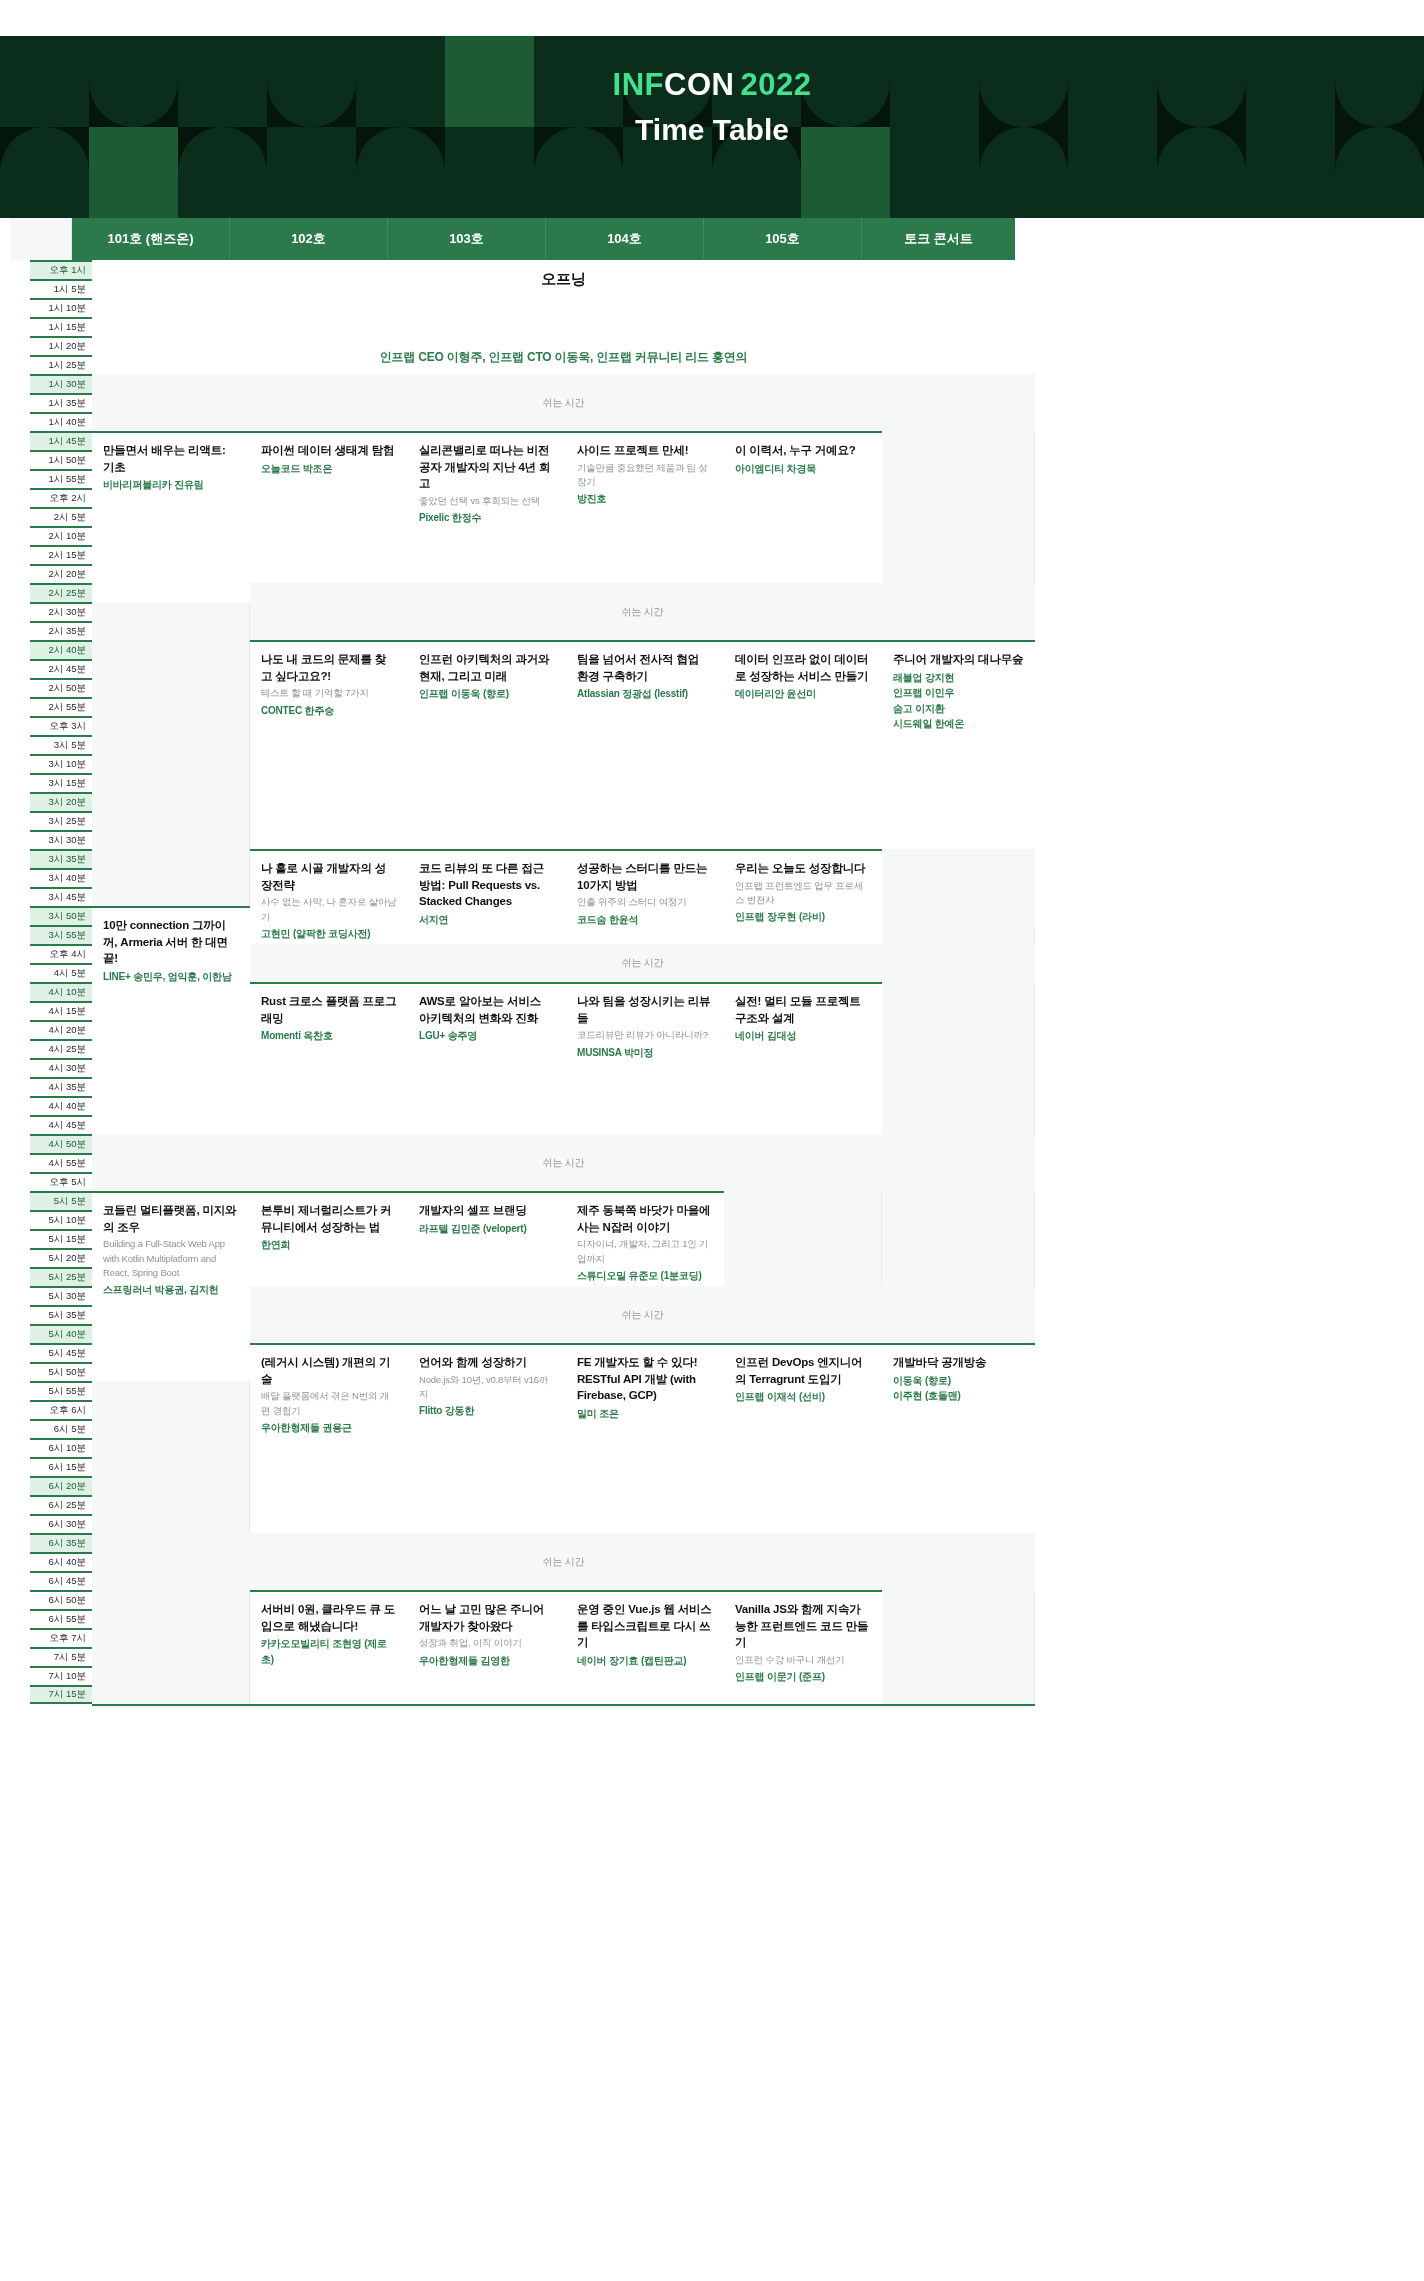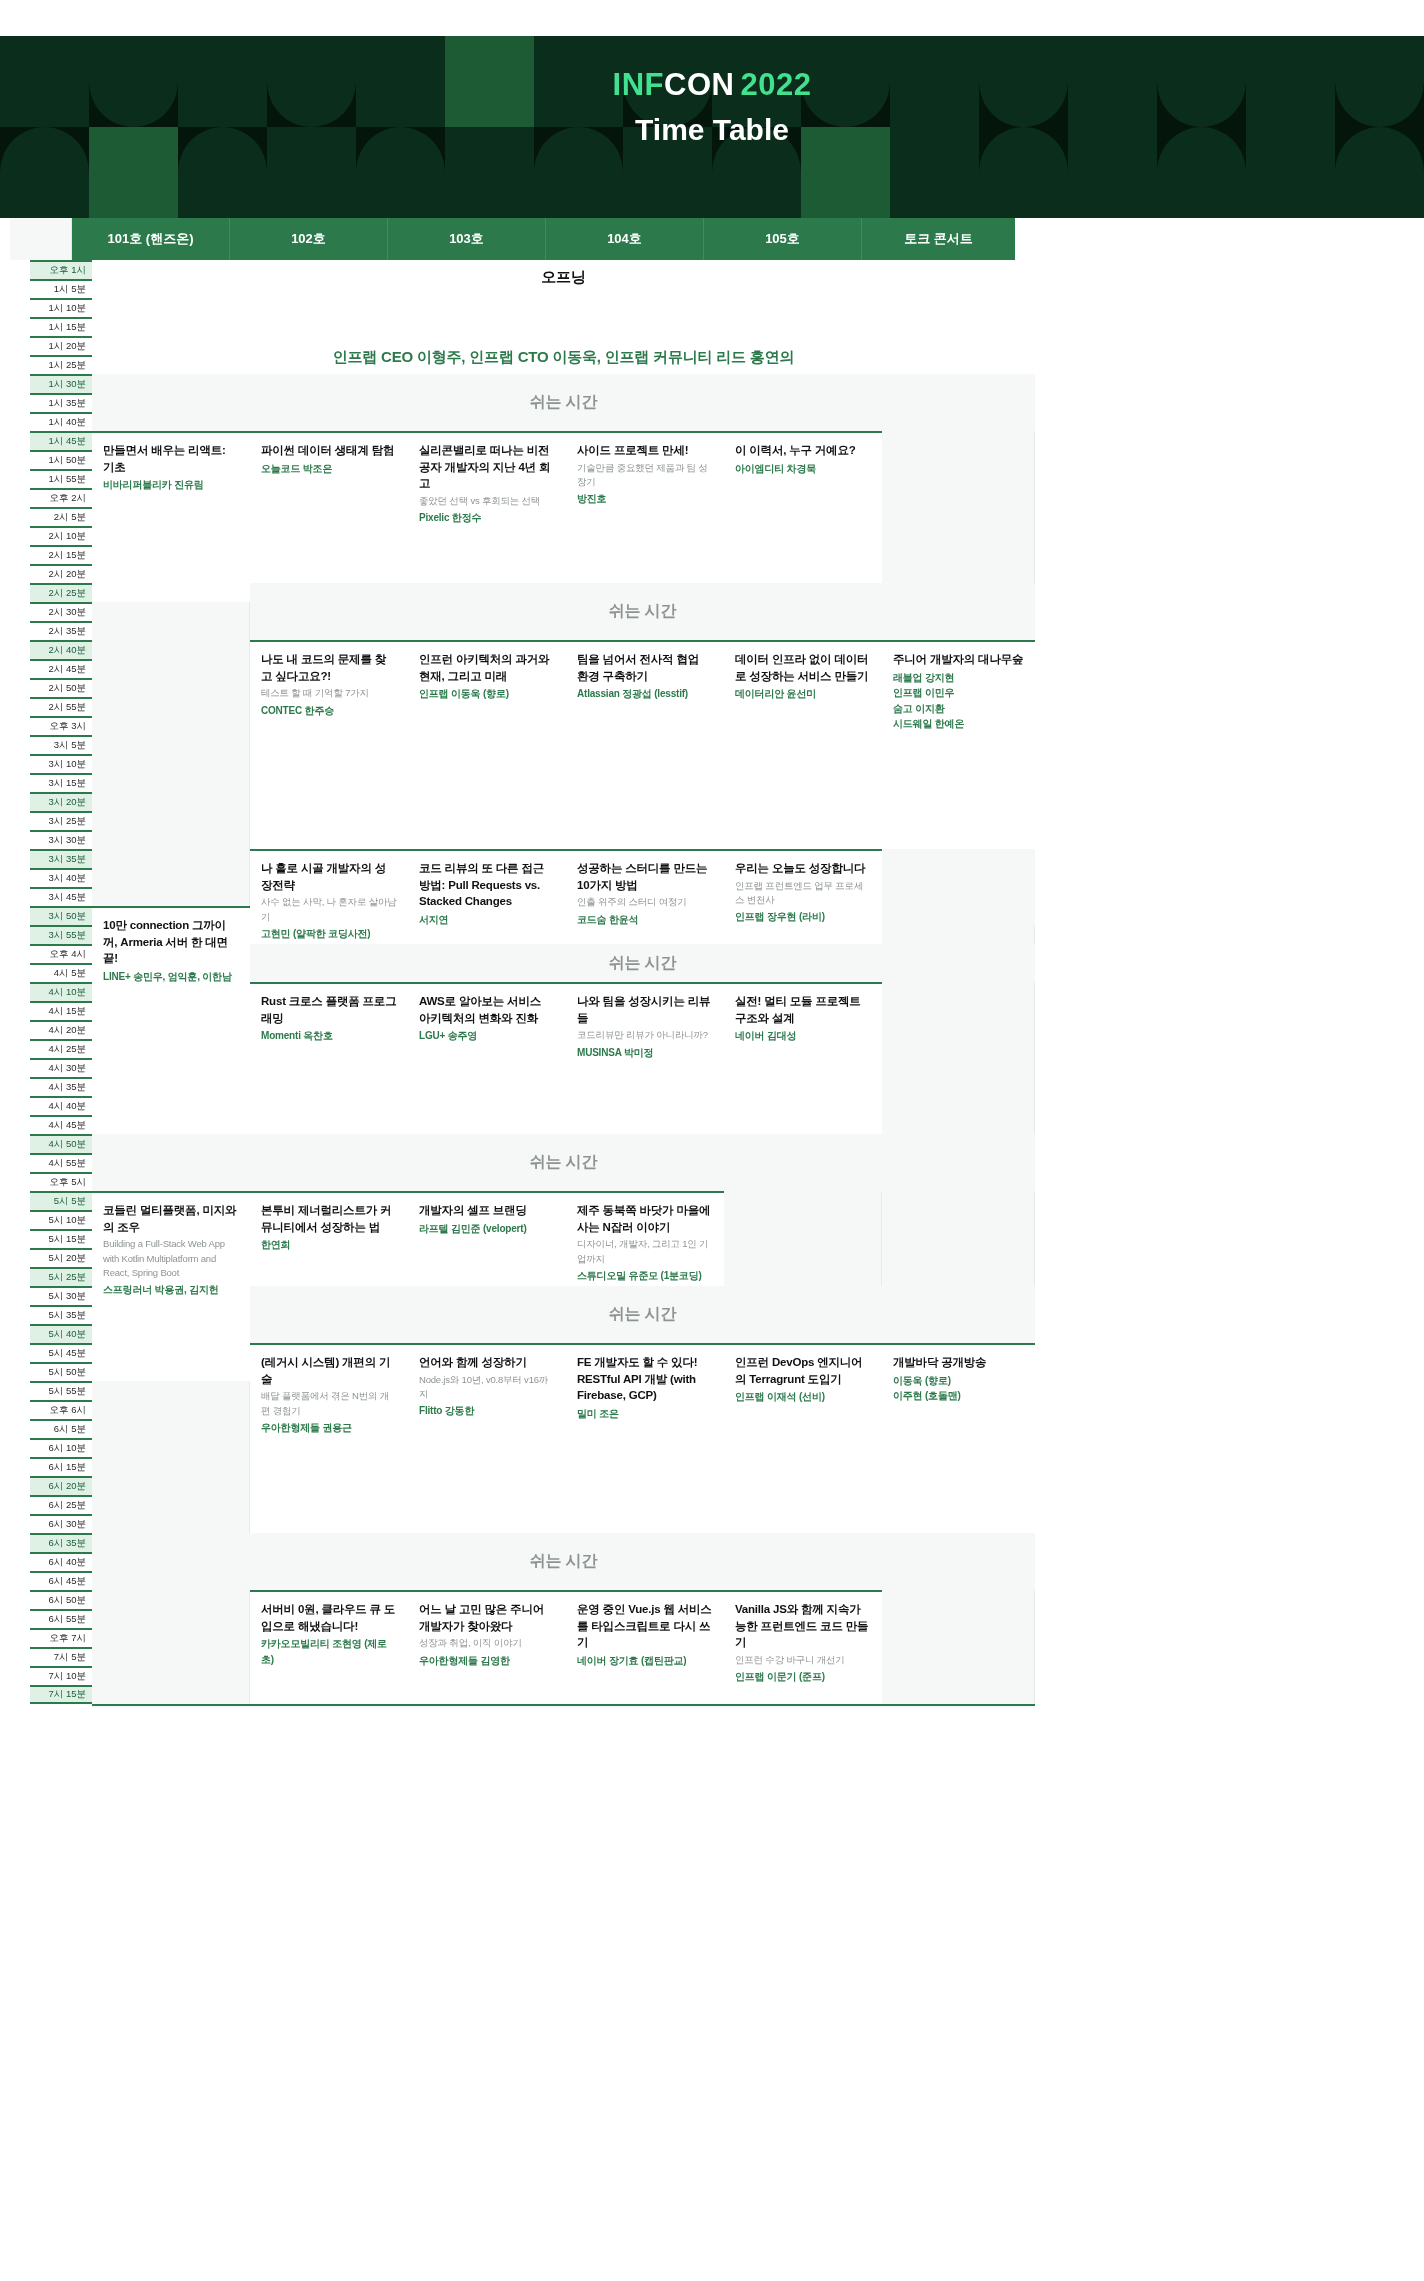--- a/index.html
+++ b/index.html
@@ -151,32 +151,31 @@
     color: #2c7a4b;
     font-weight: 600;
     line-height: 1.55;
     margin-top: 2px;
     letter-spacing: -0.2px;
   }
 
   
   .blk.center { display: flex; flex-direction: column; align-items: center; justify-content: center; padding: 0 10px; }
   .blk.center .title { font-size: 15px; font-weight: 800; }
-  .blk.center .spk { font-size: 15px; color: #2c7a4b; margin-top: 11px; font-weight: 600; }
+  .blk.center .spk { font-size: 12px; color: #2c7a4b; margin-top: 11px; font-weight: 600; }
 
   .brk {
     position: absolute;
     background: #f6f8f7;
     display: flex;
     align-items: center;
     justify-content: center;
-    font-size: 16px;
+    font-size: 10px;
     color: #8d9490;
     letter-spacing: -0.2px;
-    font-weight: bold;
   }
   .closing {
     position: absolute;
     background: #f6f8f7;
     display: flex;
     align-items: center;
     justify-content: center;
     font-size: 11px;
     color: #4a4f4c;
     border-top: 2px solid #2c7a4b;

